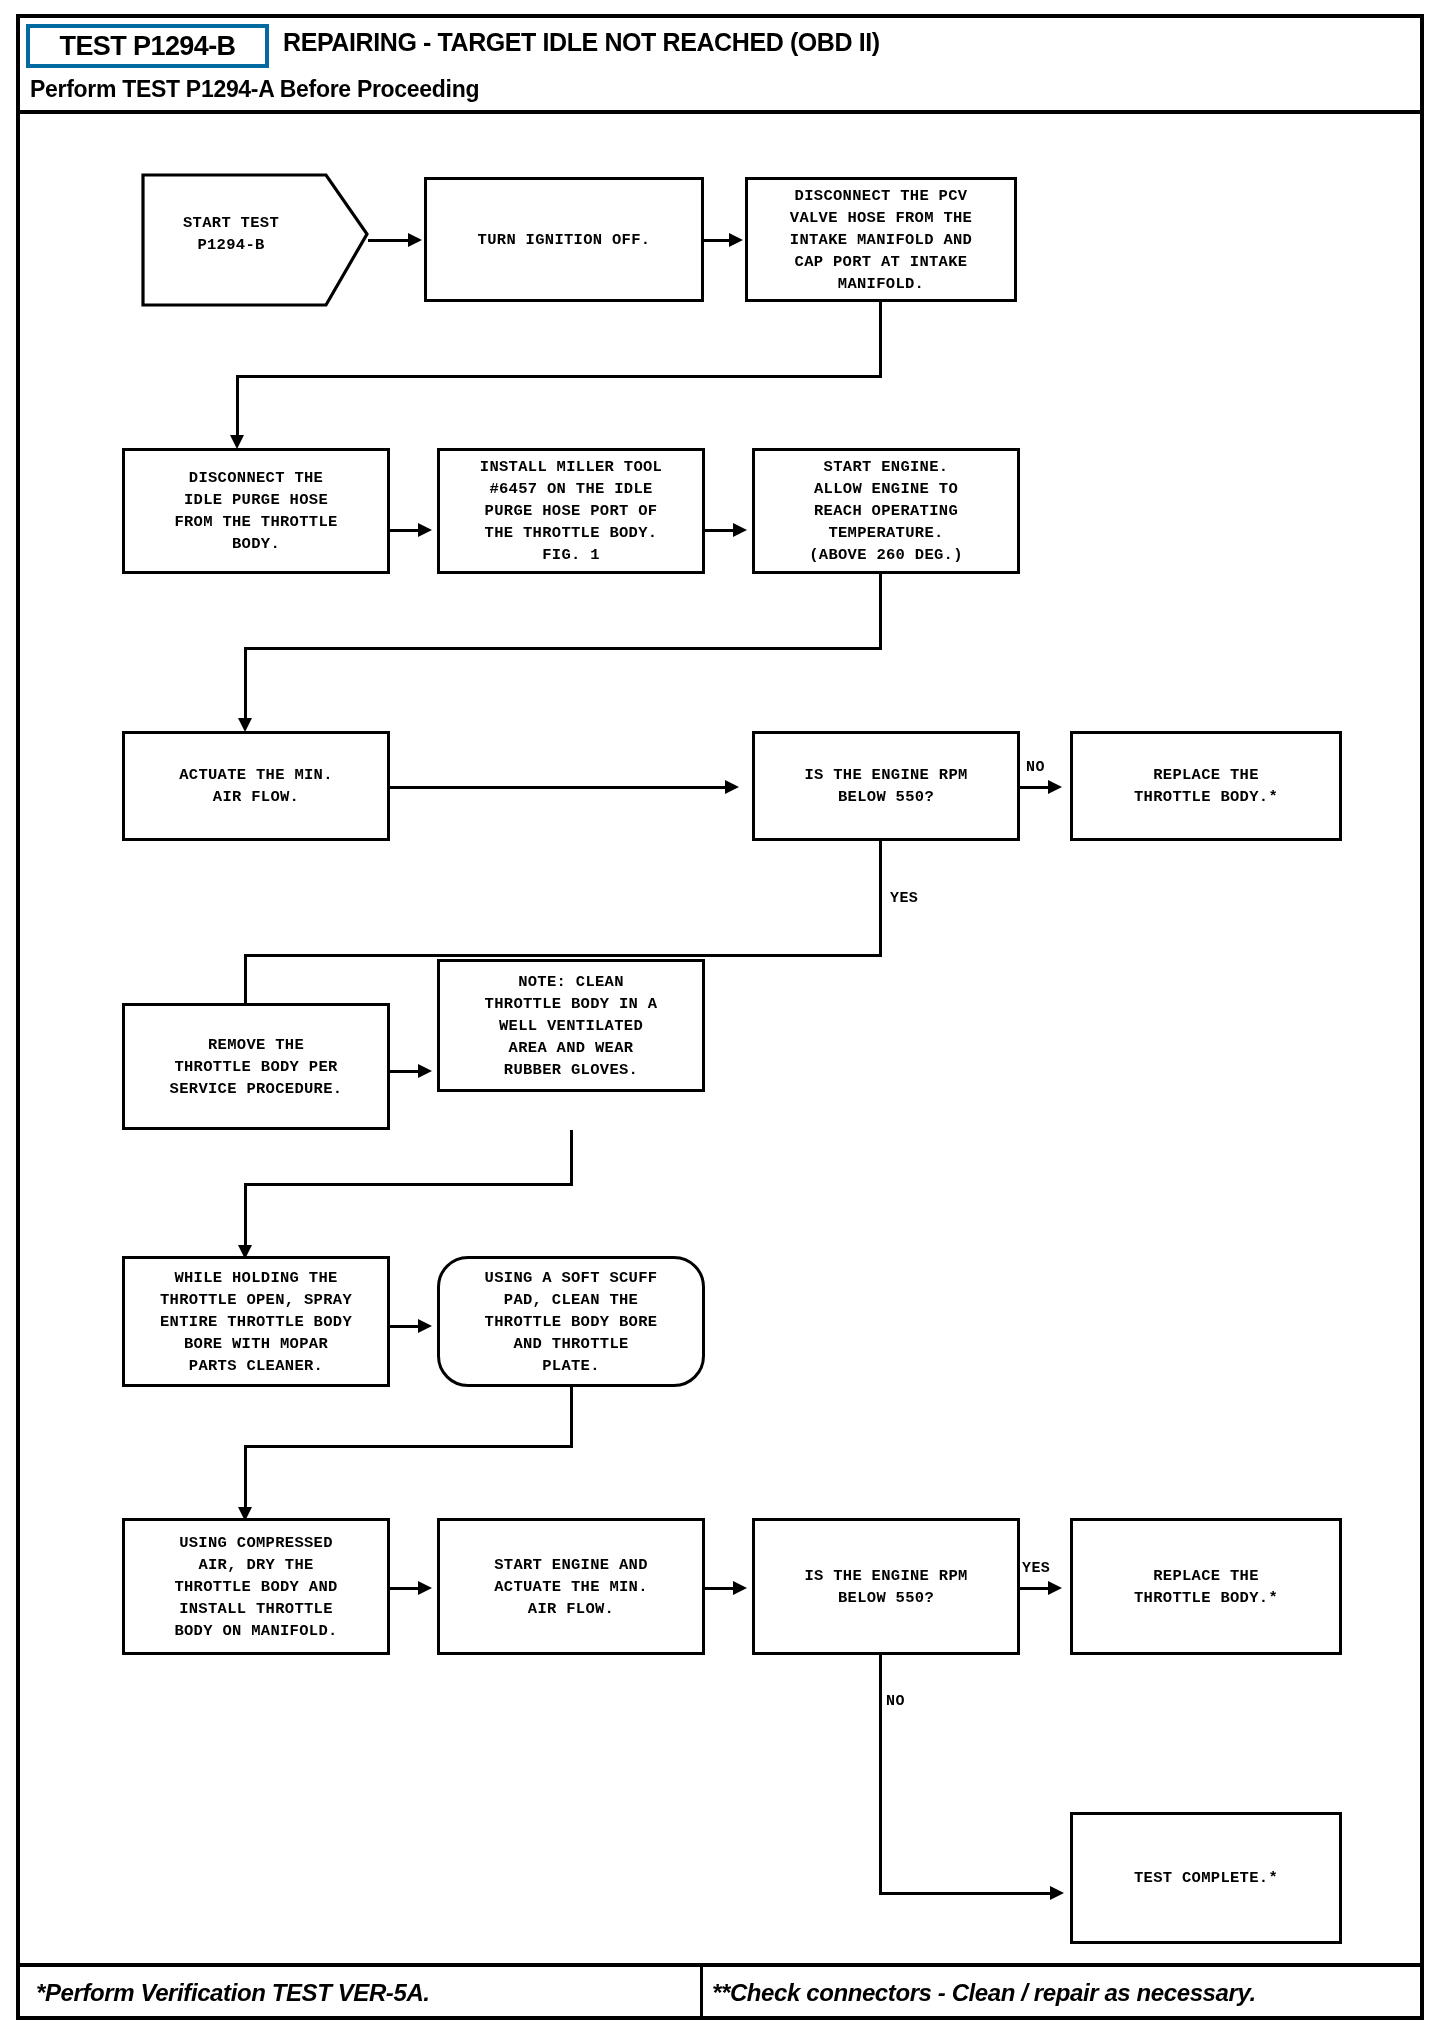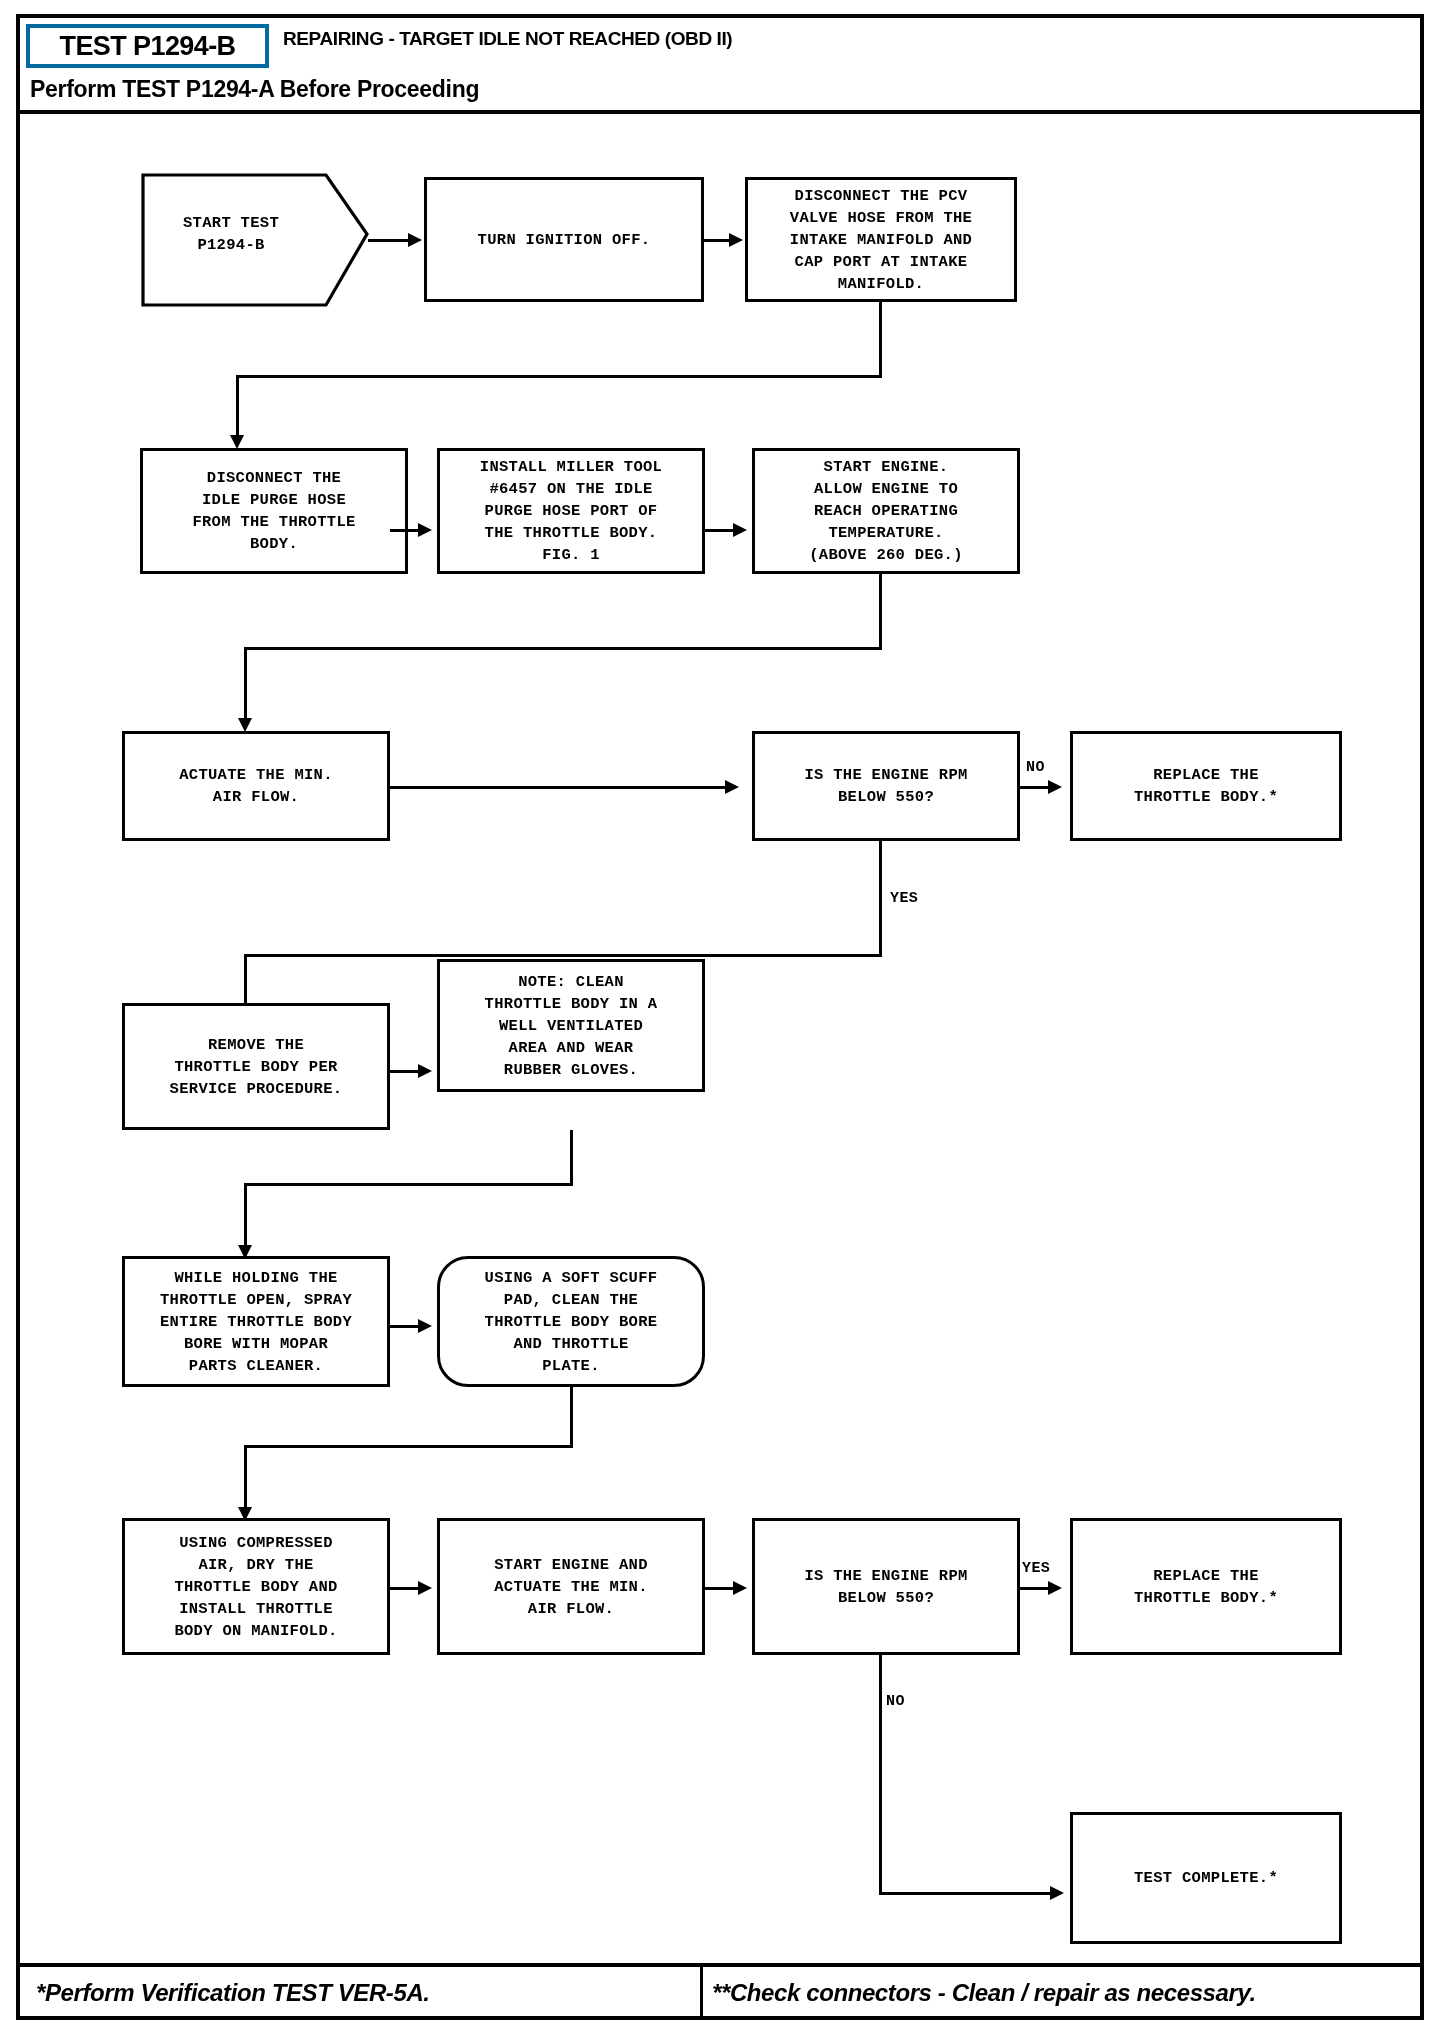--- a/index.html
+++ b/index.html
@@ -41,21 +41,21 @@
   }
   .test-id-box span {
     font-size: 27px;
     font-weight: bold;
     letter-spacing: -0.6px;
     white-space: nowrap;
   }
   .header-title {
     position: absolute;
     left: 283px; top: 28px;
-    font-size: 19px;
+    font-size: 25px;
     font-weight: bold;
     letter-spacing: -0.4px;
     white-space: nowrap;
   }
   .header-sub {
     position: absolute;
     left: 30px; top: 76px;
     font-size: 23px;
     font-weight: bold;
     letter-spacing: -0.3px;
@@ -193,21 +193,21 @@
   <div class="arrowhead right" style="left:408px; top:233px;"></div>
 
   <div class="conn h" style="left:704px; top:239px; width:27px;"></div>
   <div class="arrowhead right" style="left:729px; top:233px;"></div>
 
   <div class="conn v" style="left:879px; top:302px; height:75px;"></div>
   <div class="conn h" style="left:236px; top:375px; width:646px;"></div>
   <div class="conn v" style="left:236px; top:375px; height:66px;"></div>
   <div class="arrowhead down" style="left:230px; top:435px;"></div>
 
-  <div class="node" style="left:140px; top:448px; width:268px; height:126px;">DISCONNECT THE
+  <div class="node" style="left:122px; top:448px; width:268px; height:126px;">DISCONNECT THE
 IDLE PURGE HOSE
 FROM THE THROTTLE
 BODY.</div>
 
   <div class="node" style="left:437px; top:448px; width:268px; height:126px;">INSTALL MILLER TOOL
 #6457 ON THE IDLE
 PURGE HOSE PORT OF
 THE THROTTLE BODY.
 FIG. 1</div>
 

